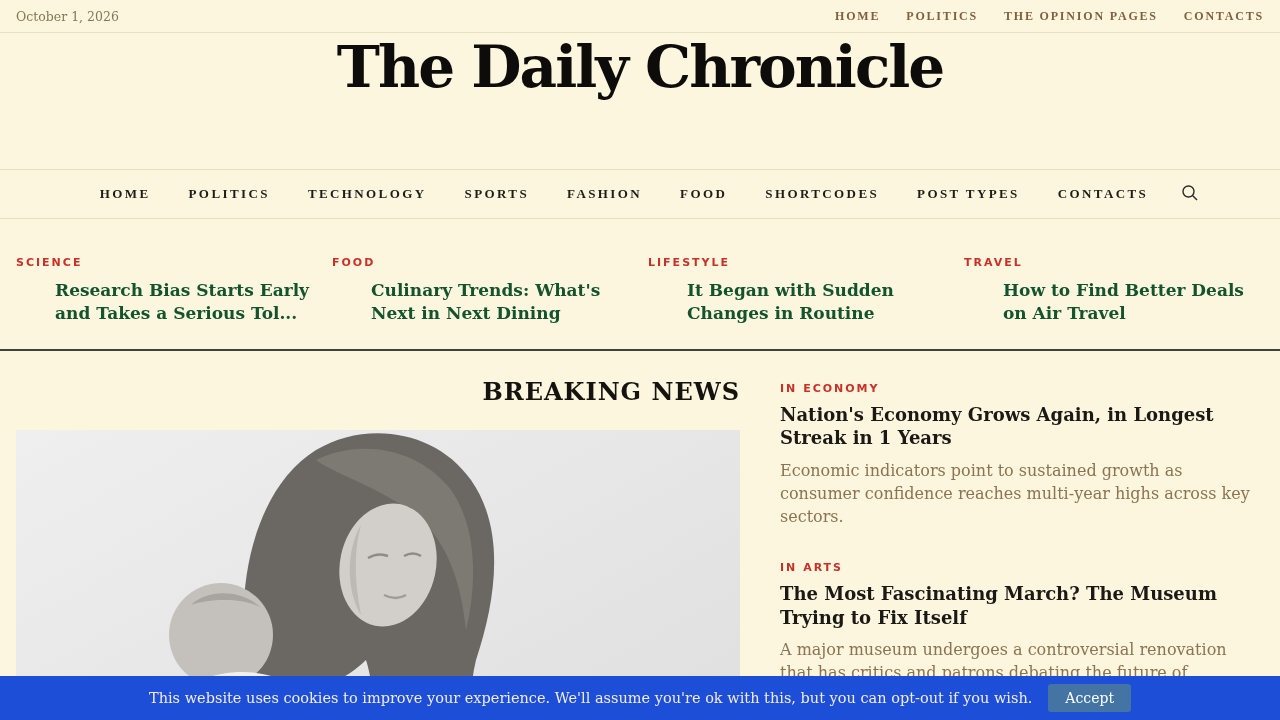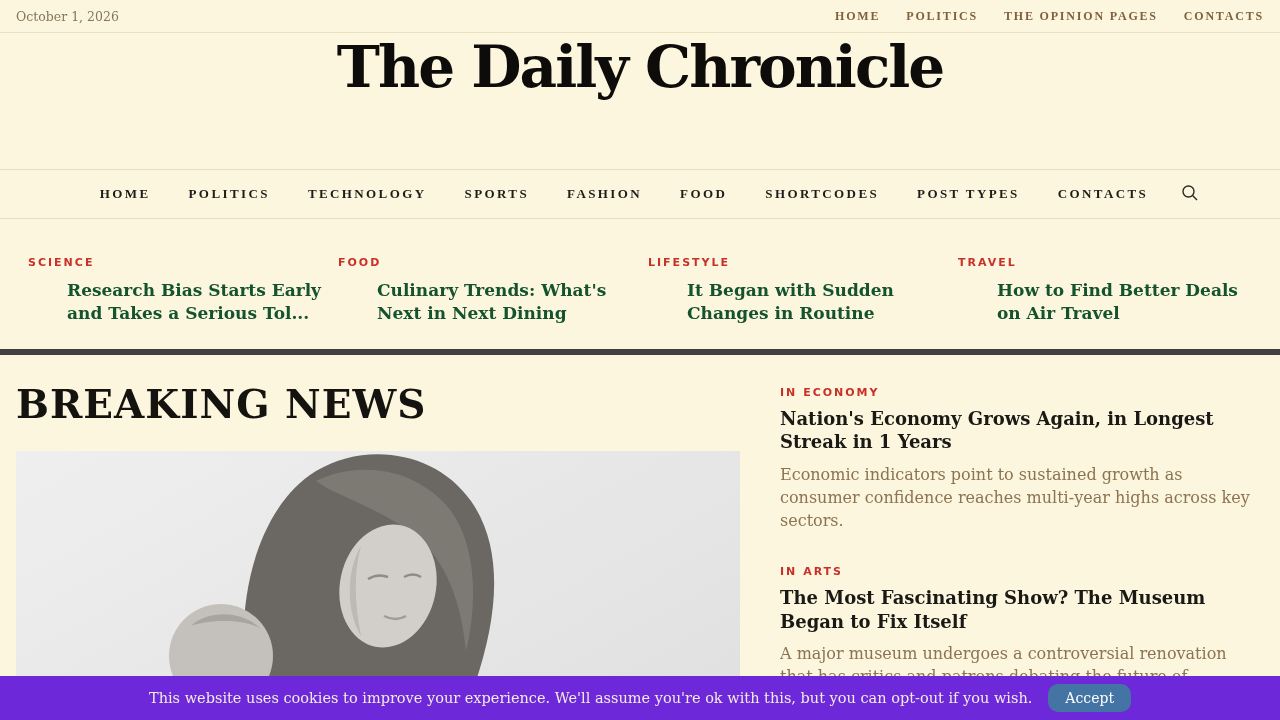--- a/index.html
+++ b/index.html
@@ -21,46 +21,46 @@
 
   
   .mainnav { height:50px; border-top:1px solid #e6debd; border-bottom:1px solid #e6debd;
              display:flex; align-items:center; justify-content:center; gap:0; }
   .mainnav a { font-family:"Liberation Serif", serif; font-weight:bold; font-size:13px;
                letter-spacing:2.4px; color:#1e1c18; text-decoration:none; padding:0 19px;
                text-transform:uppercase; }
   .search-btn { margin-left:14px; background:none; border:none; cursor:pointer; display:flex; align-items:center; }
 
   
-  .featured { padding:32px 28px 24px; border-bottom:6px solid #404040; }
+  .featured { padding:32px 16px 24px; border-bottom:2px solid #404040; }
   .featured-grid { display:grid; grid-template-columns:repeat(4,1fr); gap:16px; }
   .kicker { font-family:"DejaVu Sans", sans-serif; font-weight:bold; font-size:11px;
             letter-spacing:2px; color:#c9302a; text-transform:uppercase; display:inline-block; cursor:pointer; }
   .featured-card .kicker { margin-bottom:10px; }
   .featured-title { font-size:17px; line-height:1.35; font-weight:bold; color:#14532d; cursor:pointer;margin-left:39px; }
 
   
   .content { display:flex; gap:40px; padding:26px 16px 0; }
   .col-left { width:724px; flex:0 0 724px; }
   .col-right { flex:1; }
-  .section-heading { font-size:39px; font-weight:bold; letter-spacing:1px; color:#15130f; margin-bottom:24px; }
+  .section-heading { font-size:24px; font-weight:bold; letter-spacing:1px; color:#15130f; margin-bottom:24px;text-align:right; }
 
   .photo-wrap { width:724px; height:400px; overflow:hidden; background:#e9e9e9; cursor:pointer; }
   .photo-wrap svg { display:block; }
 
   .feed-item { margin-bottom:28px; }
   .feed-item .kicker { margin-bottom:8px; }
   .feed-title { font-size:18px; font-weight:bold; line-height:1.3; color:#1b1915; margin-bottom:9px; cursor:pointer; }
   .feed-excerpt { font-size:16px; line-height:1.45; color:#8c7351; max-width:470px; }
 
   
-  .cookie-bar { position:fixed; left:0; bottom:0; width:1280px; height:44px; background:#6d28d9;
+  .cookie-bar { position:fixed; left:0; bottom:0; width:1280px; height:44px; background:#1d4ed8;
                 display:flex; align-items:center; justify-content:center; gap:16px; z-index:50; }
   .cookie-msg { font-size:14.5px; color:#f3ece2; }
-  .accept-btn { background:#4474a4; color:#ffffff; border:none; border-radius:10px;
+  .accept-btn { background:#4474a4; color:#ffffff; border:none; border-radius:3px;
                 font-family:"DejaVu Serif", serif; font-size:14px; padding:6px 17px; cursor:pointer; }
 </style>
 </head>
 <body>
 
 <div class="topbar">
   <span class="topbar-date">October 1, 2026</span>
   <nav class="topbar-nav">
     <a href="#">HOME</a>
     <a href="#">POLITICS</a>
@@ -162,21 +162,21 @@
   <div class="col-right">
 
     <article class="feed-item">
       <span class="kicker">IN ECONOMY</span>
       <h3 class="feed-title">Nation's Economy Grows Again, in Longest Streak in 1 Years</h3>
       <p class="feed-excerpt">Economic indicators point to sustained growth as consumer confidence reaches multi-year highs across key sectors.</p>
     </article>
 
     <article class="feed-item">
       <span class="kicker">IN ARTS</span>
-      <h3 class="feed-title">The Most Fascinating Show? The Museum Began to Fix Itself</h3>
+      <h3 class="feed-title">The Most Fascinating March? The Museum Trying to Fix Itself</h3>
       <p class="feed-excerpt">A major museum undergoes a controversial renovation that has critics and patrons debating the future of cultural institutions.</p>
     </article>
   </div>
 </main>
 
 <div class="cookie-bar">
   <span class="cookie-msg">This website uses cookies to improve your experience. We'll assume you're ok with this, but you can opt-out if you wish.</span>
   <button class="accept-btn">Accept</button>
 </div>
 

